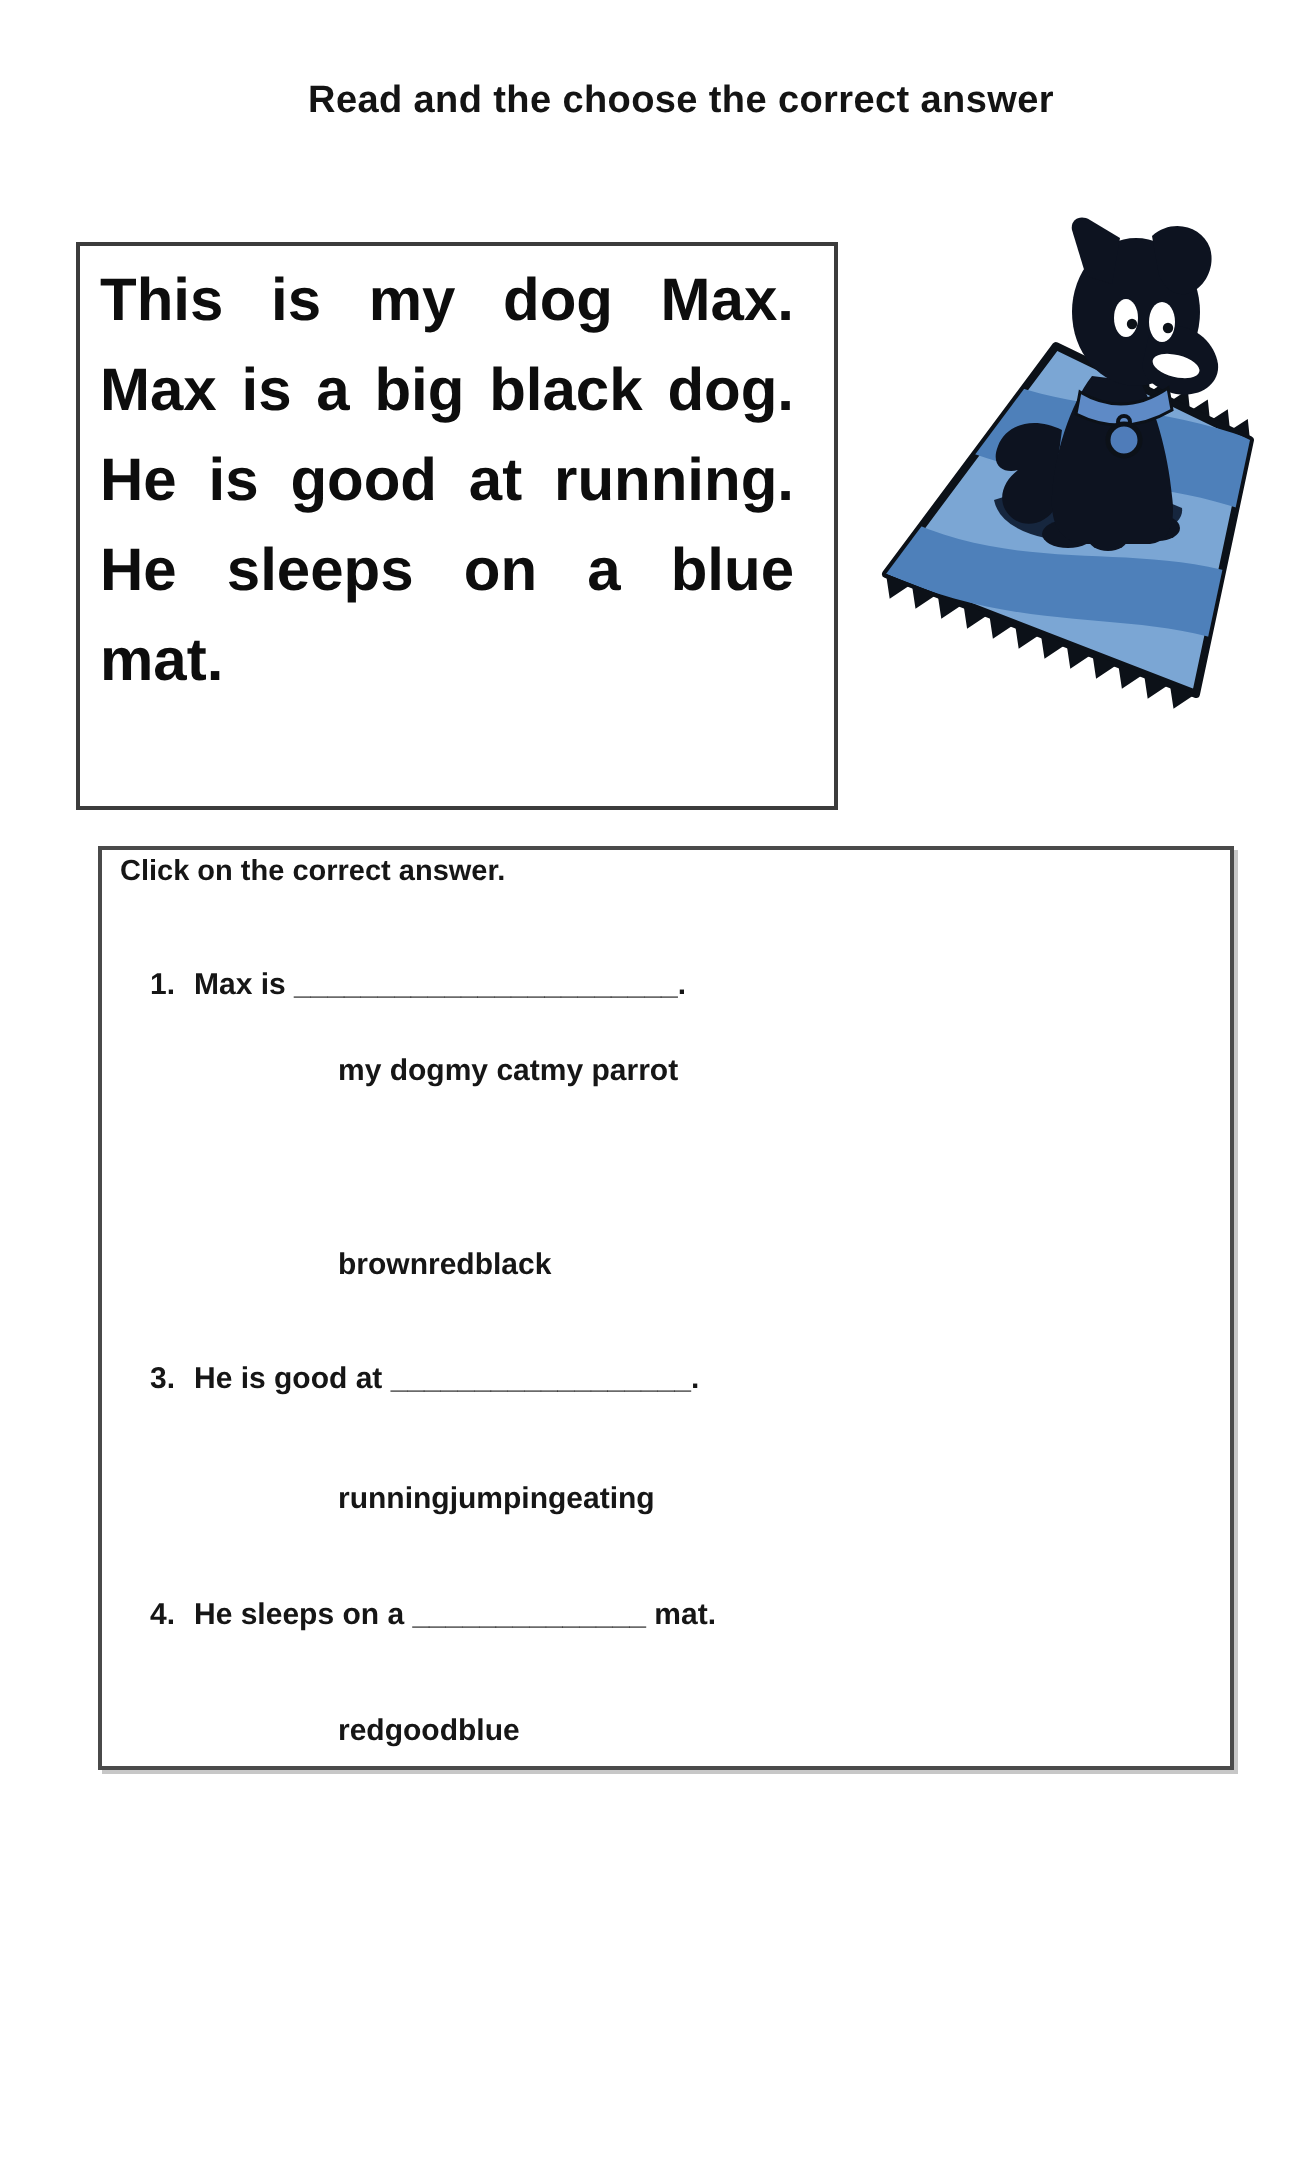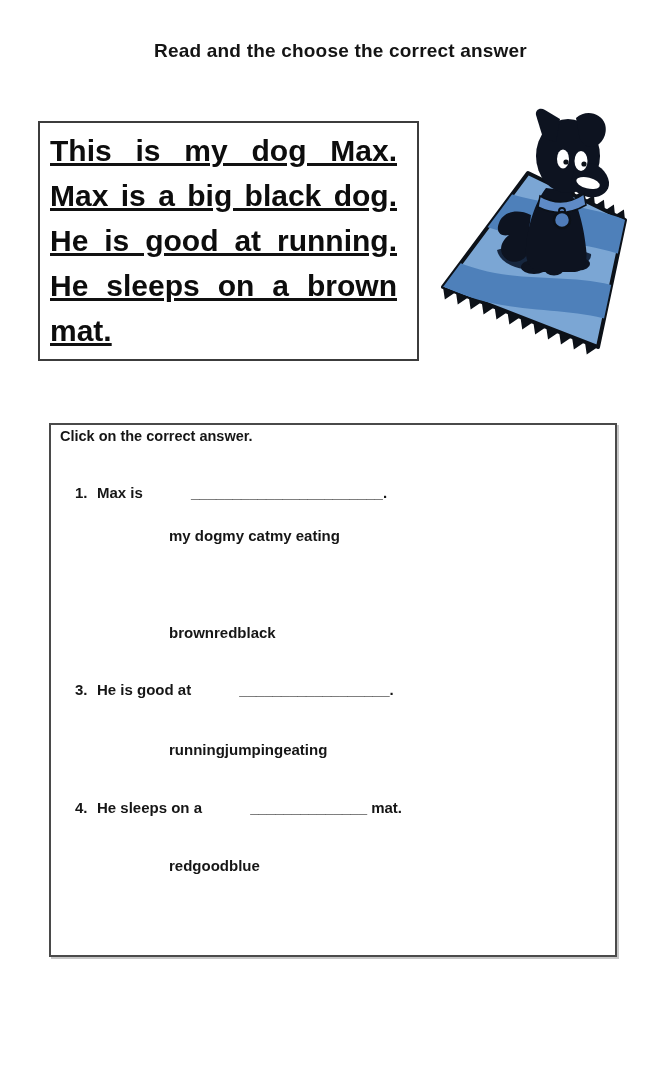--- a/index.html
+++ b/index.html
@@ -17,44 +17,43 @@
     text-align: center;
     font-size: 19px;
     font-weight: 700;
     color: #141414;
     letter-spacing: 0.2px;
     padding-left: 24px;
   }
   .passage-box {
     position: absolute;
     left: 38px; top: 121px;
-    width: 381px; height: 240px;
+    width: 381px; height: 284px;
     border: 2px solid #3c3c3c;
     background: #ffffff;
     padding: 5px 20px 0 10px;
-    text-decoration: underline;
   }
   .passage-line {
     font-size: 30px;
     font-weight: 700;
     line-height: 45px;
     color: #0d0d0d;
     white-space: normal;
   }
   .jline { text-align: justify; text-align-last: justify; }
   .lastline { text-align: left; }
   .dog-illustration {
     position: absolute;
     left: 425px; top: 90px;
     width: 232px; height: 285px;
   }
   .quiz-box {
     position: absolute;
     left: 49px; top: 423px;
-    width: 568px; height: 534px;
+    width: 568px; height: 462px;
     border: 2px solid #4a4a4a;
     background: #ffffff;
     box-shadow: 2px 2px 0 rgba(0,0,0,0.22);
   }
   .quiz-instruction {
     position: absolute;
     left: 9px; top: 3px;
     font-size: 14.5px;
     font-weight: 700;
     color: #161616;
@@ -62,21 +61,21 @@
   .question-row {
     position: absolute;
     left: 24px;
     font-size: 15px;
     font-weight: 700;
     line-height: 20px;
     color: #161616;
     white-space: nowrap;
   }
   .qnum { display: inline-block; min-width: 22px; }
-  .qblank { letter-spacing: 0; cursor: pointer; margin-left: 44px; }
+  .qblank { letter-spacing: 0; cursor: pointer; }
   .options-row {
     position: absolute;
     left: 118px;
     display: flex;
     font-size: 15px;
     font-weight: 700;
     line-height: 20px;
     color: #161616;
     white-space: nowrap;
   }
@@ -84,21 +83,21 @@
 </style>
 </head>
 <body>
 
 <div class="page-title">Read and the choose the correct answer</div>
 
 <div class="passage-box">
   <div class="passage-line jline">This is my dog Max.</div>
   <div class="passage-line jline">Max is a big black dog.</div>
   <div class="passage-line jline">He is good at running.</div>
-  <div class="passage-line jline">He sleeps on a brown</div>
+  <div class="passage-line jline">He sleeps on a blue</div>
   <div class="passage-line lastline">mat.</div>
 </div>
 
 <svg class="dog-illustration" viewBox="0 0 232 285" xmlns="http://www.w3.org/2000/svg">
   <defs>
     <clipPath id="matClip">
         <path d="M103,83 L200,130 L173,257 L18,197 Z"></path>
       </clipPath>
   </defs>
 
@@ -140,21 +139,21 @@
 <div class="quiz-box">
   <div class="quiz-instruction">Click on the correct answer.</div>
 
   <div class="question-row" style="top:58px">
     <span class="qnum">1.</span><span>Max is</span>
     <span class="qblank">_______________________</span><span>.</span>
   </div>
   <div class="options-row" style="top:101px">
     <span class="answer-option">my dog</span>
     <span class="answer-option">my cat</span>
-    <span class="answer-option">my eating</span>
+    <span class="answer-option">my parrot</span>
   </div>
 
   <div class="options-row" style="top:198px">
     <span class="answer-option">brown</span>
     <span class="answer-option">red</span>
     <span class="answer-option">black</span>
   </div>
 
   <div class="question-row" style="top:255px">
     <span class="qnum">3.</span><span>He is good at</span>

